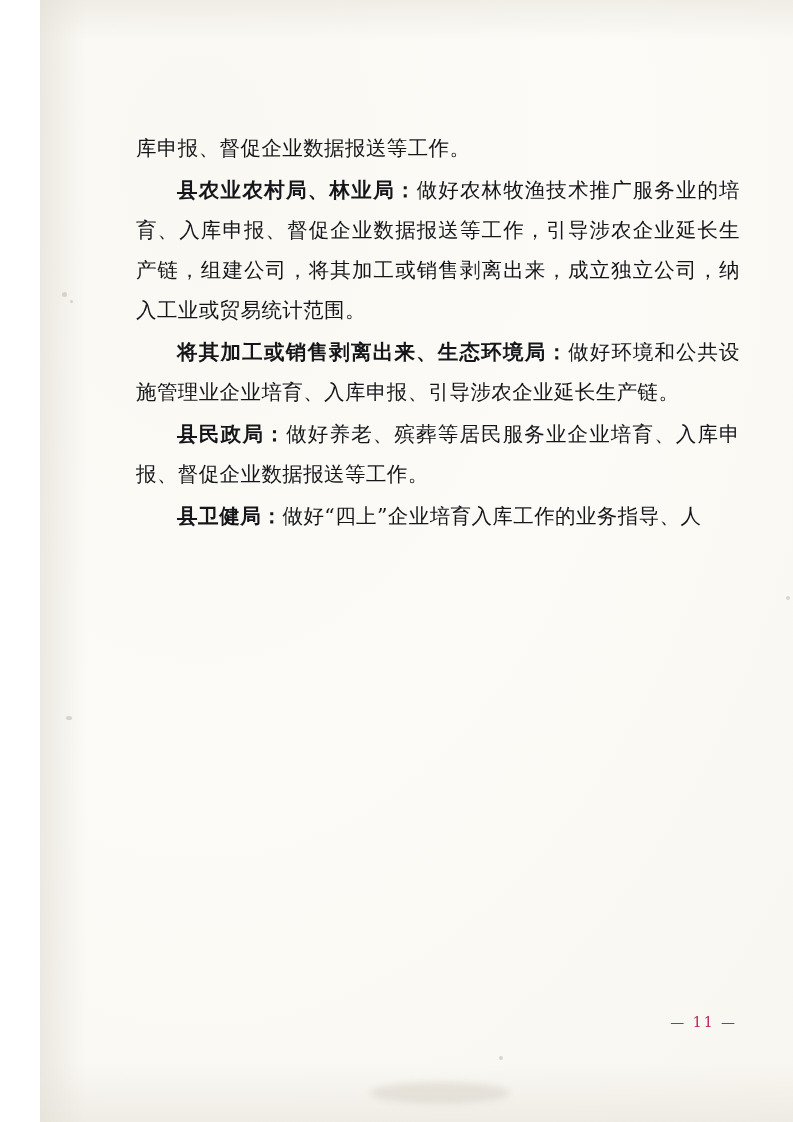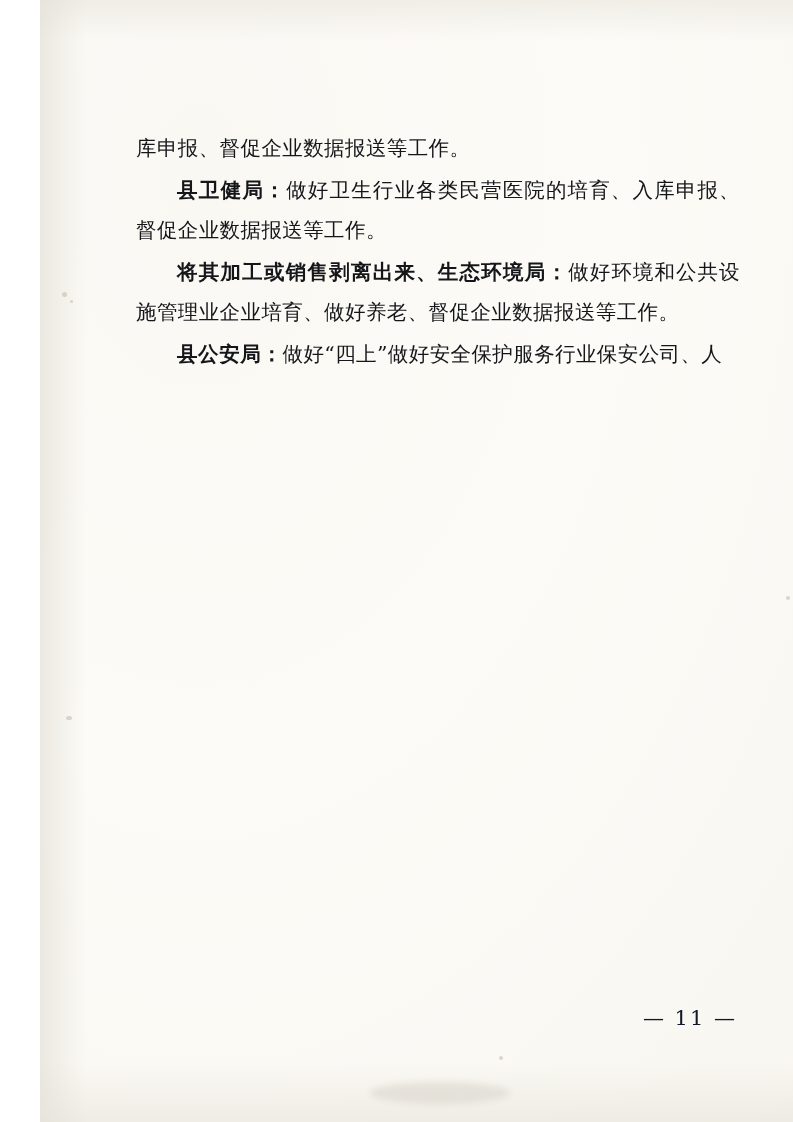--- a/index.html
+++ b/index.html
@@ -70,22 +70,22 @@
     text-indent: 2em;
   }
   .dept {
     font-weight: bold;
     letter-spacing: 0.6px;
   }
   .page-number {
     position: absolute;
     right: 96px;
     bottom: 92px;
-    font-size: 21px;
-    color: #0f172a;
+    font-size: 14px;
+    color: #be185d;
     letter-spacing: 2px;
     font-family: "DejaVu Serif", "Liberation Serif", serif;
   }
   .speck {
     position: absolute;
     background: #b9b3a6;
     opacity: 0.5;
     border-radius: 50%;
     pointer-events: none;
   }
@@ -111,27 +111,28 @@
   <div class="speck" style="left:26px; top:716px; width:6px; height:4px;"></div>
   <div class="speck" style="left:746px; top:596px; width:4px; height:4px;"></div>
   <div class="speck" style="left:757px; top:608px; width:3px; height:3px;"></div>
   <div class="speck" style="left:459px; top:1056px; width:4px; height:4px;"></div>
   <div class="smudge" style="left:330px; top:1082px; width:140px; height:22px;"></div>
 
   <div class="content">
 
     <p class="para"><span>库申报、督促企业数据报送等工作。</span></p>
 
+    <p class="para indent"><span class="dept">县农业农村局、林业局：</span><span>做好农林牧渔技术推广服务业的培育、入库申报、督促企业数据报送等工作，引导涉农企业延长生产链，组建公司，将其加工或销售剥离出来，成立独立公司，纳入工业或贸易统计范围。</span></p>
 
-    <p class="para indent"><span class="dept">县卫健局：</span><span>做好卫生行业各类民营医院的培育、入库申报、督促企业数据报送等工作。</span></p>
 
-    <p class="para indent"><span class="dept">将其加工或销售剥离出来、生态环境局：</span><span>做好环境和公共设施管理业企业培育、做好养老、督促企业数据报送等工作。</span></p>
+    <p class="para indent"><span class="dept">将其加工或销售剥离出来、生态环境局：</span><span>做好环境和公共设施管理业企业培育、入库申报、引导涉农企业延长生产链。</span></p>
+
+    <p class="para indent"><span class="dept">县民政局：</span><span>做好养老、殡葬等居民服务业企业培育、入库申报、督促企业数据报送等工作。</span></p>
 
 
 
 
-
-    <p class="para indent"><span class="dept">县公安局：</span><span>做好“四上”做好安全保护服务行业保安公司、人</span></p>
+    <p class="para indent"><span class="dept">县卫健局：</span><span>做好“四上”企业培育入库工作的业务指导、人</span></p>
 
   </div>
 
   <div class="page-number">— 11 —</div>
 </div>
 
 </body></html>

